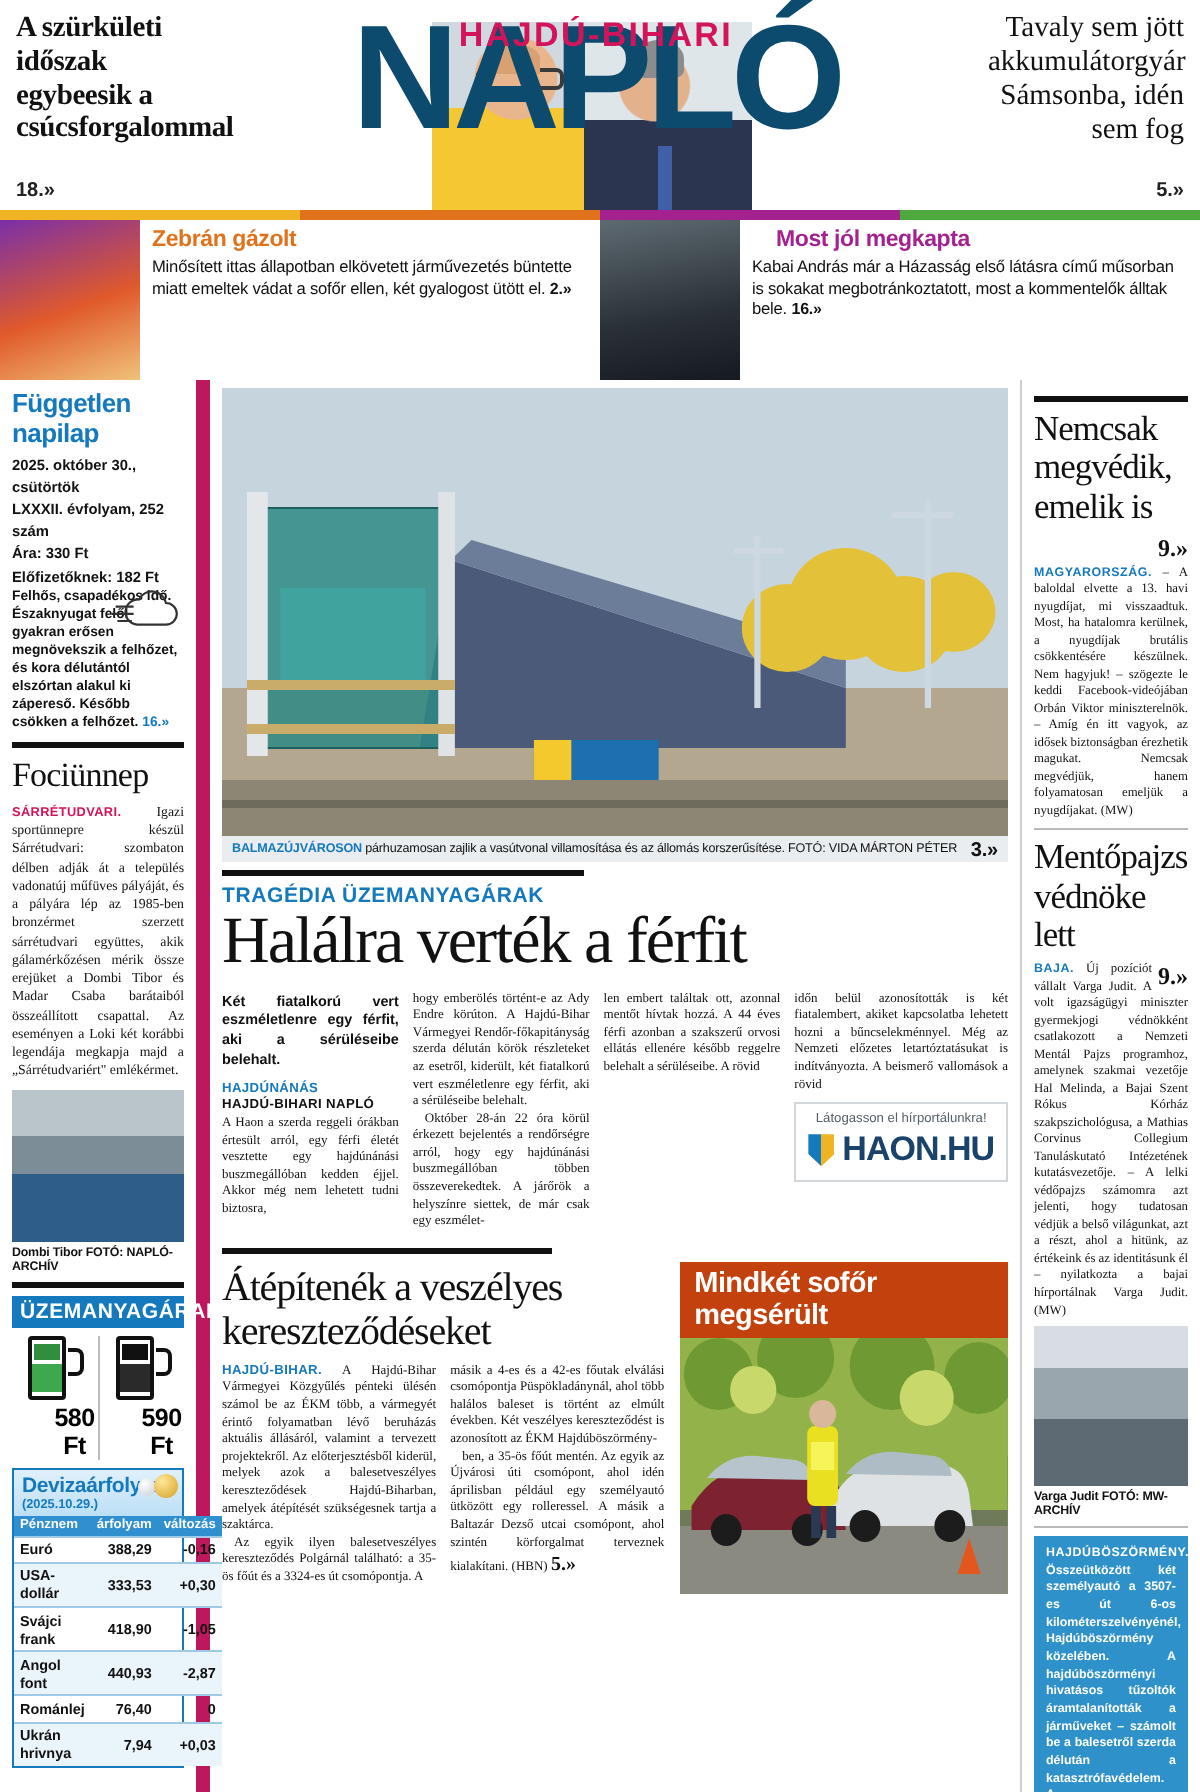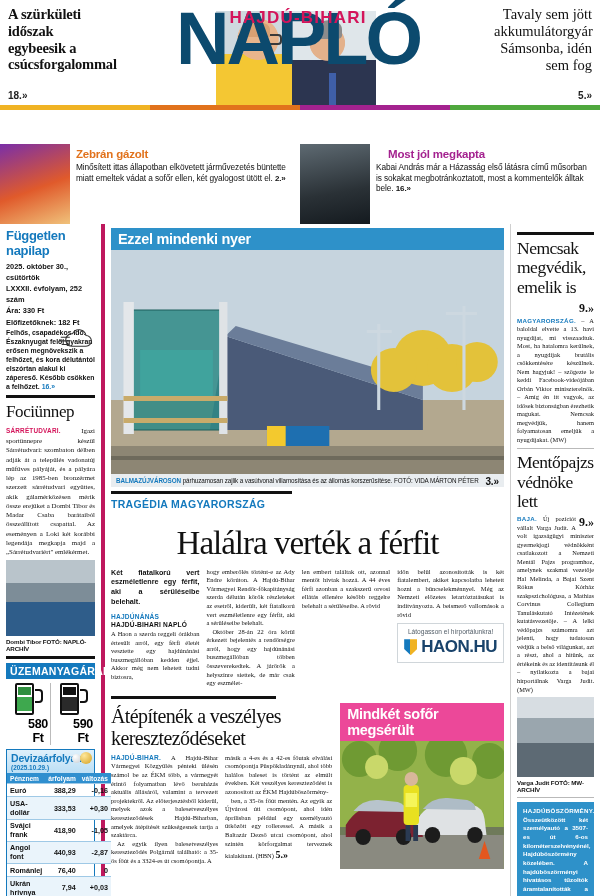--- a/index.html
+++ b/index.html
@@ -61,37 +61,37 @@
   }
   .face-suit::before{ content:""; position:absolute; left:30%; top:10%;
     width:30%; height:20%; background:#8c8c8c; border-radius:50% 50% 20% 20%; }
   .face-suit::after{ content:""; position:absolute; left:44%; bottom:0;
     width:8%; height:34%; background:#3f5fa8; }
 
   
   .colorbar { display:flex; height:5px; }
   .colorbar span { flex:1; }
 
-  .teaserstrip { display:flex; height:80px;margin-top:34px; }
+  .teaserstrip { display:flex; height:80px; }
   .tcell { flex:1; display:flex; gap:0; }
   .tpic { width:70px; flex:none; }
   .tpic.a { background:linear-gradient(160deg,#7a2fa8,#e05a2b 55%,#f0c27b); }
   .tpic.b { background:linear-gradient(170deg,#5e6a72,#2a3136 60%,#141a1f); }
   .tpic.c { background:linear-gradient(170deg,#aebfd4,#4d6a8c 60%,#2b3a4d); }
   .ttxt { padding:4px 6px 2px 6px; flex:1; }
   .ttxt h3 { font-size:11.5px; font-weight:bold; letter-spacing:-0.2px; margin-bottom:2px; }
   .ttxt p { font-size:8.3px; line-height:1.27; color:#111; letter-spacing:-0.1px; }
   .ttxt p .pg { font-weight:bold; font-size:8px; }
   .t-purple h3 { color:#a4228f;padding-left:12px; }
   .t-orange h3 { color:#e1721c; }
   .t-green  h3 { color:#4fa83d; }
 
   
   .body { display:flex; height:706px; }
-  .col-left { width:105px; flex:none; padding:4px 6px 0 6px; border-right:4px solid #be185d; }
+  .col-left { width:105px; flex:none; padding:4px 6px 0 6px; border-right:7px solid #be185d; }
   .col-mid  { flex:1; padding:4px 6px 0 6px; }
   .col-right{ width:90px; flex:none; padding:4px 6px 0 6px; border-left:1px solid #cfcfcf; }
 
   .rule-thick { height:3px; background:#111; margin:4px 0 4px 0; }
   .rule-thin  { height:1px; background:#b9b9b9; margin:4px 0; }
 
   
   .fn-title { color:#1479bd; font-weight:bold; font-size:13px; letter-spacing:-0.3px; margin-bottom:3px; }
   .fn-meta { font-size:7.4px; font-weight:bold; line-height:1.5; color:#111; }
   .wx { display:flex; margin:7px 0 5px 0; text-align:center; }
@@ -146,21 +146,21 @@
     padding:3px 7px; letter-spacing:-0.3px; }
   .lead-photo { width:100%; height:224px; position:relative; overflow:hidden;
     background:linear-gradient(#cfdae3 0 30%, #96a7b4 30% 62%, #b9ad96 62% 100%); }
   .lead-caption { background:#e9edf0; font-size:6.3px; padding:3px 5px; position:relative;
     color:#111; letter-spacing:-0.1px; }
   .lead-caption .loc { color:#1479bd; font-weight:bold; }
   .lead-caption .pg { position:absolute; right:5px; top:2px; font-weight:bold; font-size:10px; }
 
   .eyebrow { color:#1479bd; font-weight:bold; font-size:10.5px; letter-spacing:0.3px; margin:3px 0 1px; }
   .bighead { font-family:"Liberation Serif", serif; font-size:33px; color:#111;
-    letter-spacing:-1px; line-height:1.02; margin:17px 0 7px;text-align:center; }
+    letter-spacing:-1px; line-height:1.02; margin:1px 0 7px; }
   .midhead { font-family:"Liberation Serif", serif; font-size:20px; color:#111;
     letter-spacing:-0.6px; line-height:1.1; margin:2px 0 5px; }
   .cols3 { display:flex; gap:7px; }
   .cols2 { display:flex; gap:7px; }
   .col p { font-family:"Liberation Serif", serif; font-size:6.5px; line-height:1.32;
     text-align:justify; color:#111; text-indent:6px; }
   .col p.first { text-indent:0; }
   .col .standfirst { font-family:"Liberation Sans", sans-serif; font-weight:bold;
     font-size:7.2px; line-height:1.35; text-indent:0; }
   .col .loc { color:#1479bd; font-weight:bold; font-family:"Liberation Sans", sans-serif;
@@ -183,21 +183,21 @@
     text-align:justify; color:#111; }
   .rbody .loc { color:#1479bd; font-weight:bold; font-family:"Liberation Sans", sans-serif;
     font-size:6.2px; letter-spacing:0.3px; }
   .pgbox { float:right; font-weight:bold; font-size:12px; color:#111; margin-left:3px; }
 
   .blue-box { background:#2e91c9; color:#fff; padding:5px 6px; }
   .blue-box .bb-txt { font-family:"Liberation Sans", sans-serif; font-size:6.2px;
     line-height:1.4; font-weight:bold; text-align:justify; }
   .blue-box .loc { font-weight:bold; letter-spacing:0.3px; }
 
-  .bottom-band { background:#ec4899; color:#fff; font-weight:bold; font-size:14.5px;
+  .bottom-band { background:#c2410c; color:#fff; font-weight:bold; font-size:14.5px;
     padding:3px 7px; letter-spacing:-0.3px; }
   .crash-photo { width:100%; height:128px;
     background:linear-gradient(#8fae3e 0 46%, #5d7c2e 46% 62%, #7a7a72 62% 100%);
     position:relative; overflow:hidden; }
 </style>
 </head>
 <body>
 
 <div class="page">
 
@@ -356,21 +356,20 @@
               </tr>
 
           </tbody>
         </table>
       </div>
 
     </div>
 
     <div class="col-mid">
 
-      <div class="lead-band">Ezzel mindenki nyer</div>
 
       <div class="lead-photo">
         <svg width="100%" height="100%" viewBox="0 0 378 224" preserveAspectRatio="none">
           <rect x="0" y="0" width="378" height="224" fill="#c6d4de"></rect>
           <rect x="0" y="150" width="378" height="74" fill="#b3a88f"></rect>
           <polygon points="110,86 300,150 300,180 95,180" fill="#4a5a78"></polygon>
           <polygon points="110,86 300,150 300,132 120,76" fill="#6b7d99"></polygon>
           <rect x="20" y="60" width="86" height="120" fill="#2e8a86" opacity="0.85"></rect>
           <rect x="20" y="60" width="86" height="120" fill="none" stroke="#1d5f5c" stroke-width="1"></rect>
           <rect x="28" y="100" width="70" height="46" fill="#3fa49e" opacity="0.9"></rect>
@@ -398,21 +397,21 @@
       </div>
 
       <div class="lead-caption">
         <span class="loc">BALMAZÚJVÁROSON</span>
         <span>párhuzamosan zajlik a vasútvonal villamosítása és az állomás korszerűsítése. FOTÓ: VIDA MÁRTON PÉTER</span>
         <span class="pg">3.»</span>
       </div>
 
       <div class="rule-thick" style="width:46%"></div>
 
-      <div class="eyebrow">TRAGÉDIA MAGYARORSZÁG</div>
+      <div class="eyebrow">TRAGÉDIA ÜZEMANYAGÁRAK</div>
       <div class="bighead">Halálra verték a férfit</div>
 
       <div class="cols3">
         <div class="col" style="flex:1">
           <p class="standfirst first">Két fiatalkorú vert eszméletlenre egy férfit, aki a sérüléseibe belehalt.</p>
           <div style="height:6px"></div>
           <p class="first">
             <span class="loc">HAJDÚNÁNÁS</span><br>
             <span class="src">HAJDÚ-BIHARI NAPLÓ</span>
           </p>

